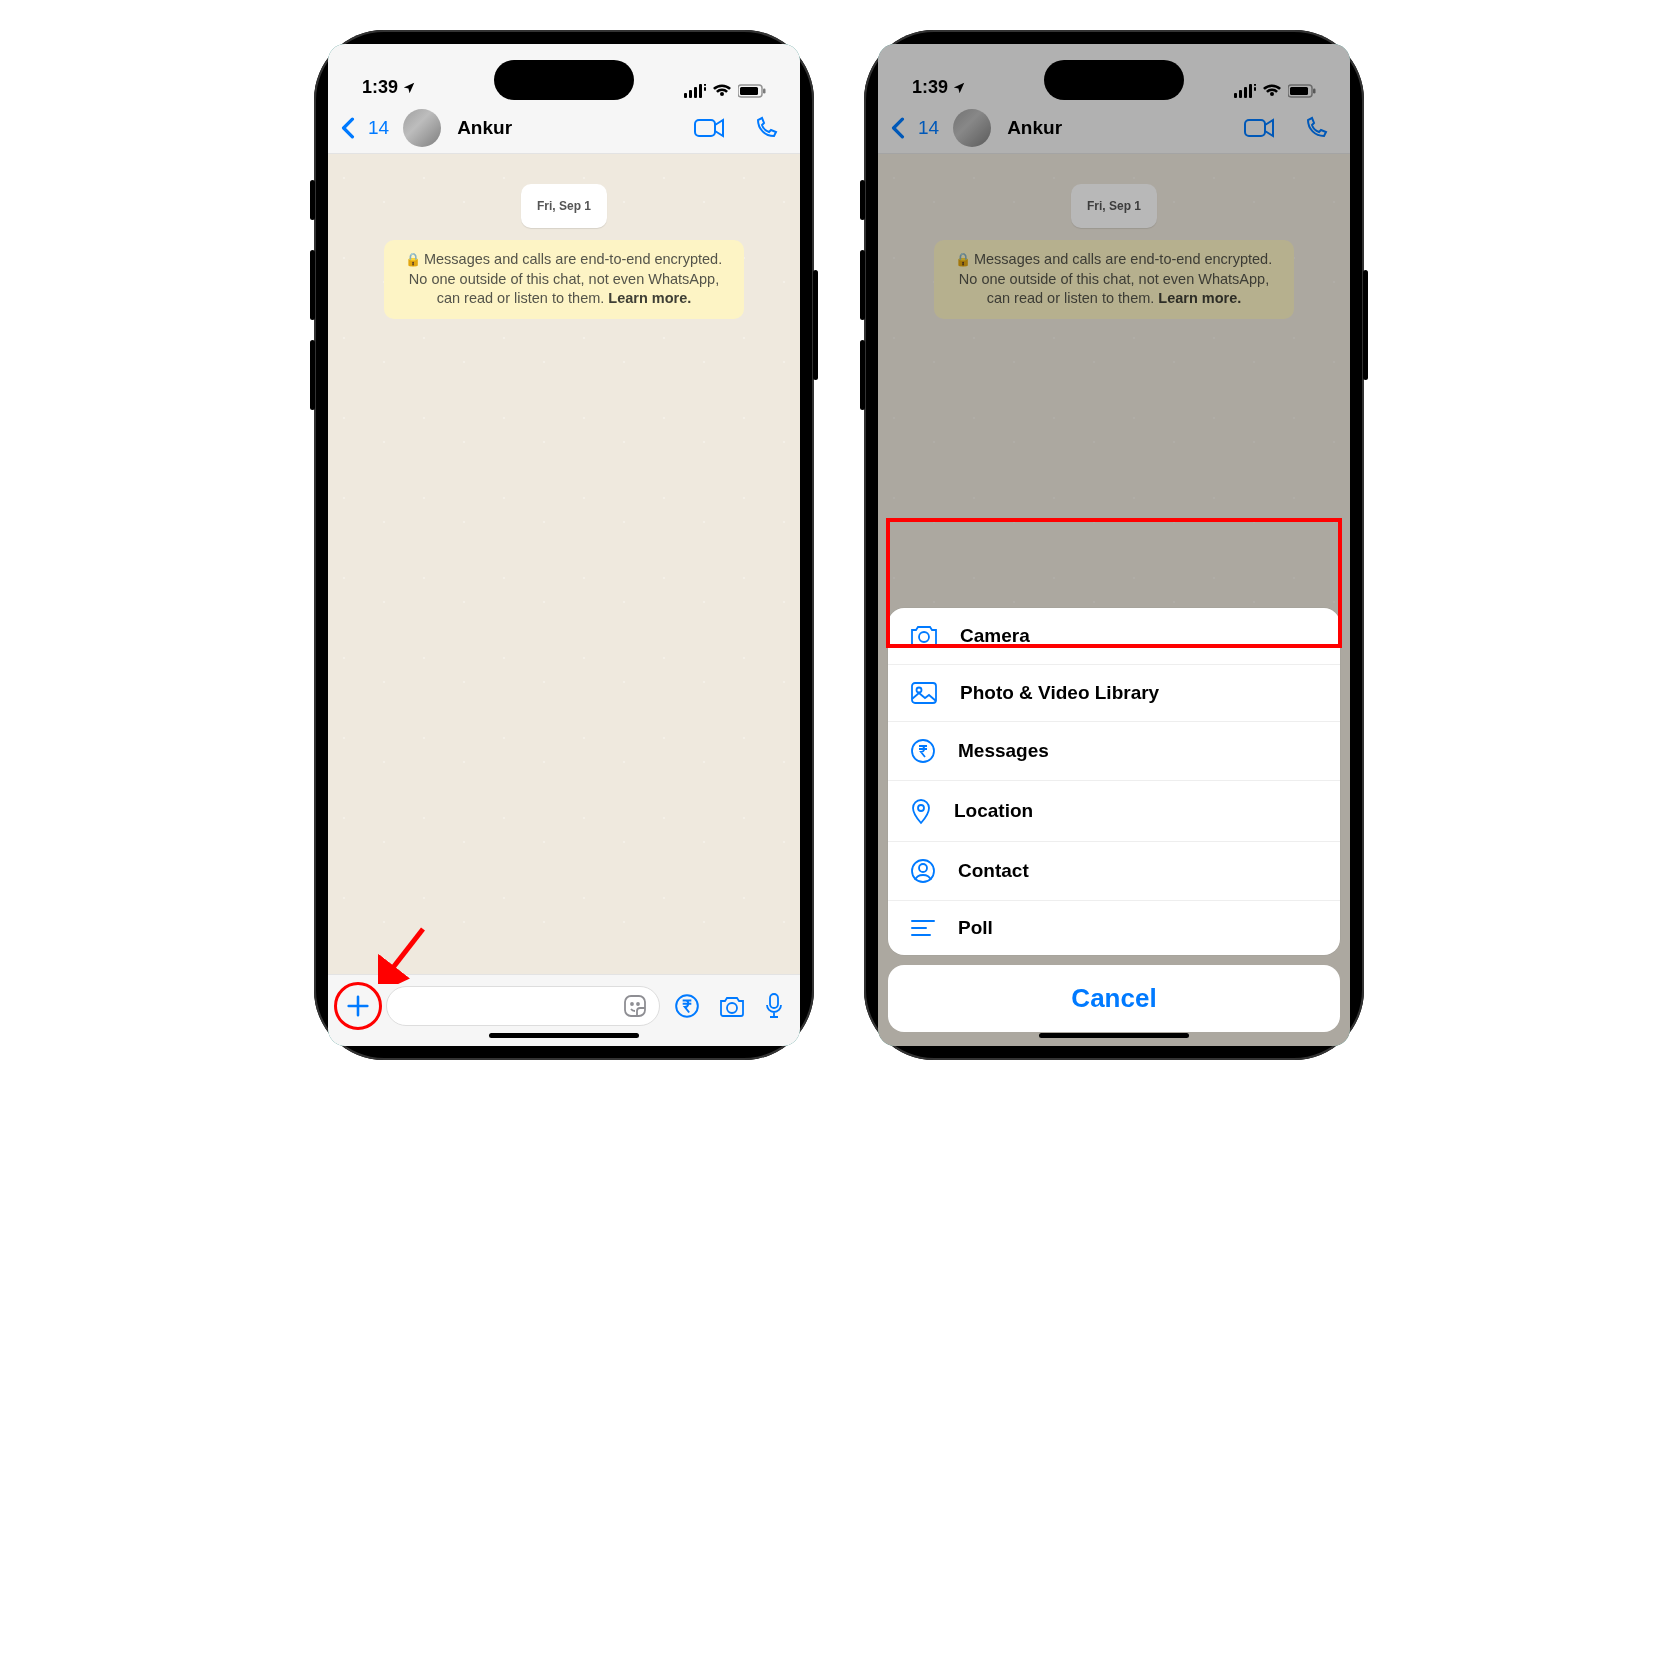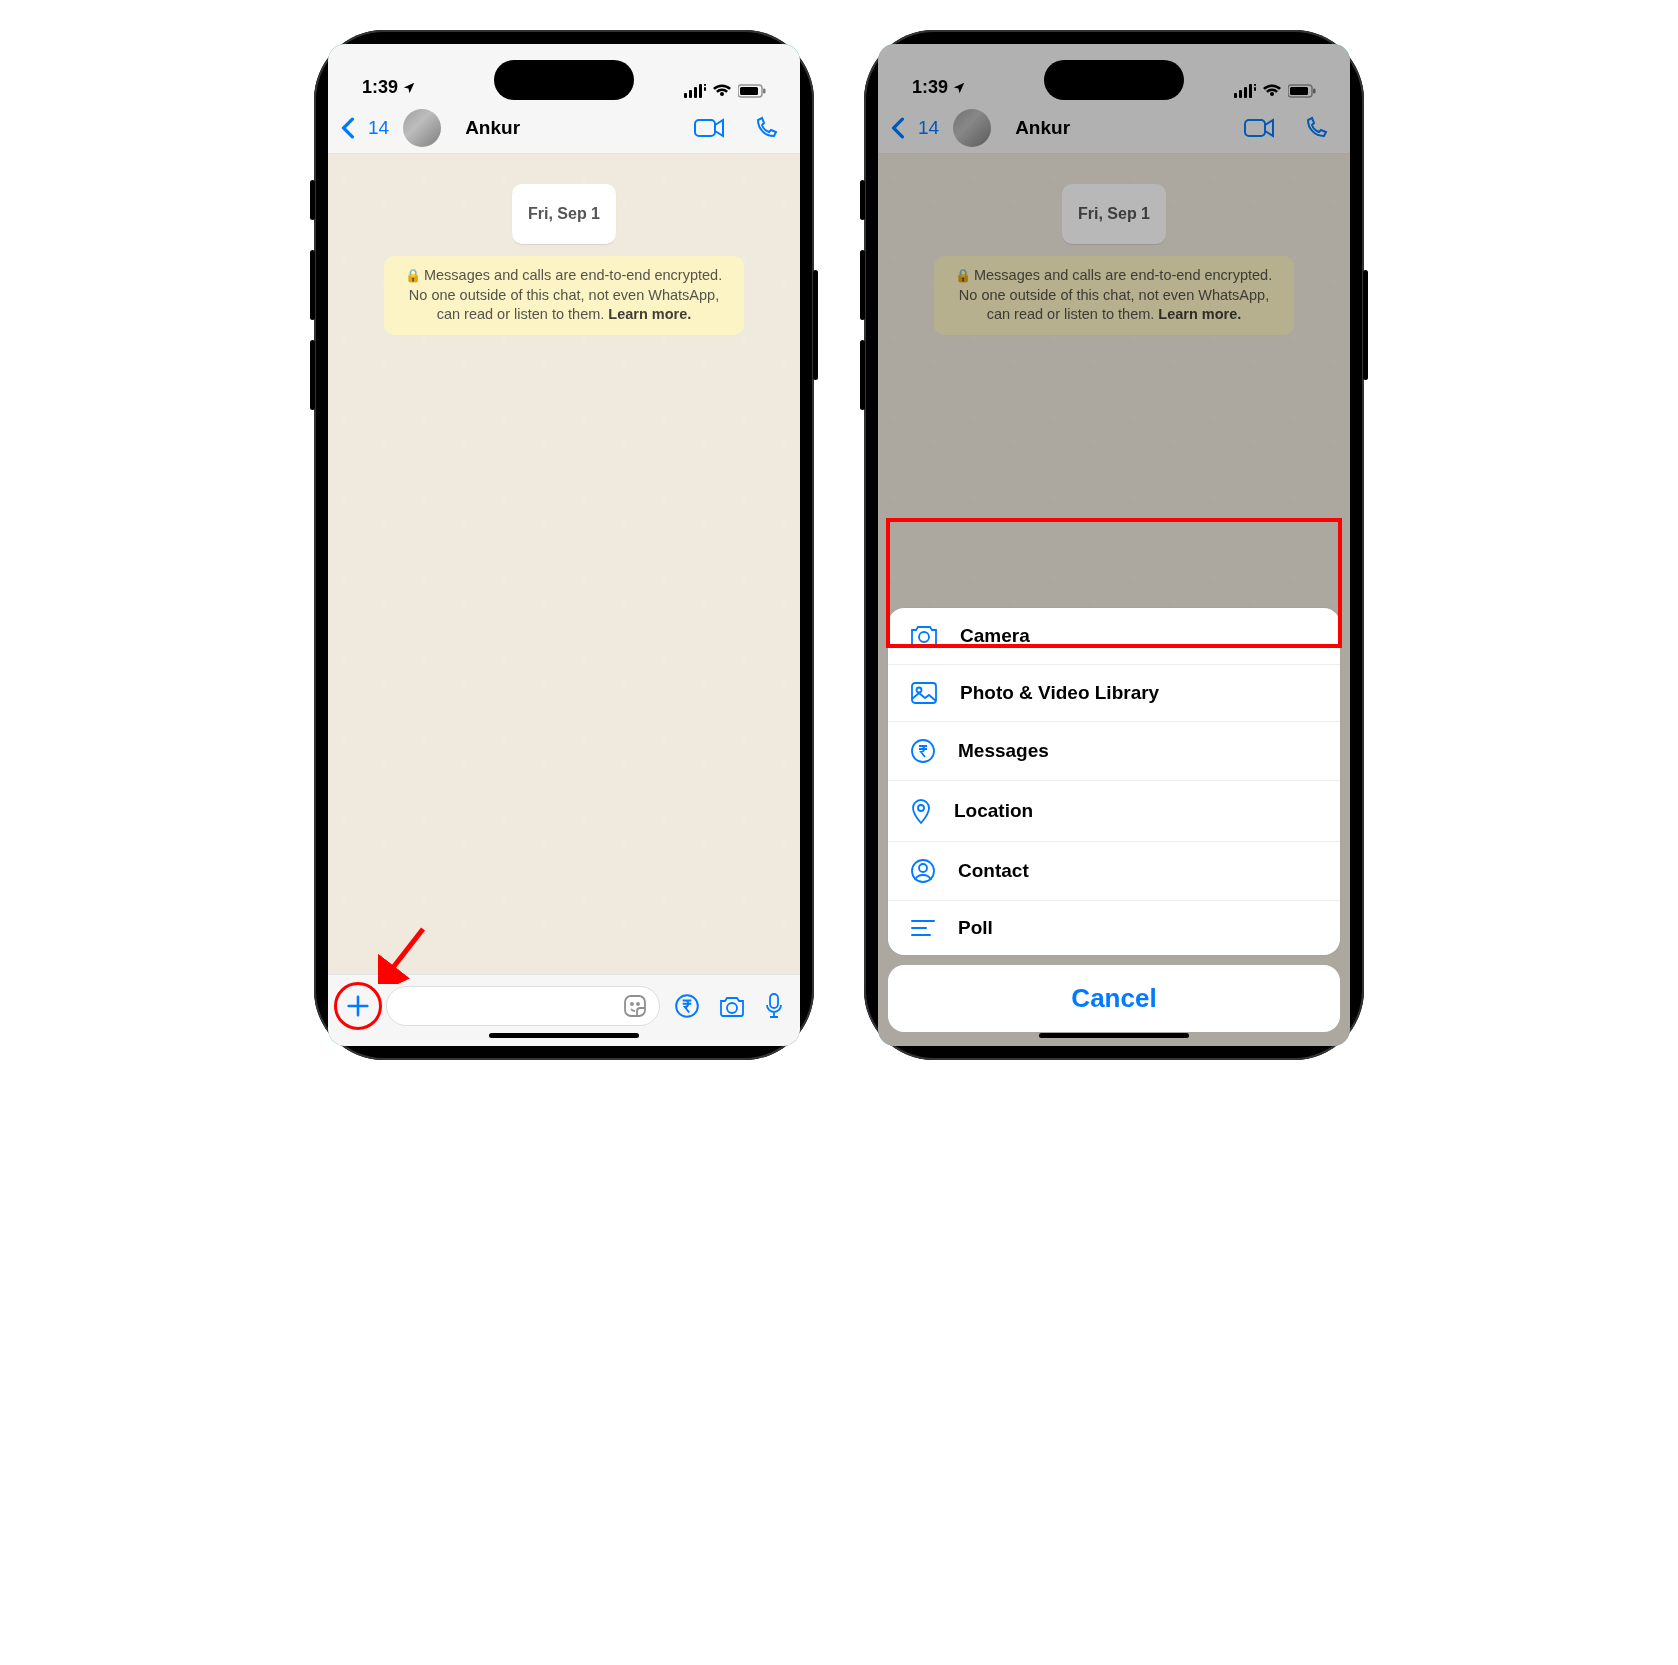--- a/index.html
+++ b/index.html
@@ -67,40 +67,40 @@
     padding: 0 12px;
     gap: 8px;
   }
   .back-grp { display:flex; align-items:center; color:#007aff; gap:12px;}
   .back-count { font-size:19px; color:#007aff;}
   .avatar {
     width:38px; height:38px; border-radius:50%;
     background: linear-gradient(135deg,#9e9e9e,#bdbdbd 40%,#7d7d7d);
     margin-left:6px;
   }
-  .contact-name { font-size:19px; font-weight:600; margin-left:16px; color:#000;}
+  .contact-name { font-size:19px; font-weight:600; margin-left:8px; color:#000;}
   .nav-spacer { flex:1; }
   .nav-icon { color:#007aff; padding:0 10px; display:flex;}
   .chat-area {
     flex:1;
     background:#efe9de;
     background-image:
       radial-gradient(circle at 20% 30%, rgba(255,255,255,.3) 1px, transparent 1px),
       radial-gradient(circle at 70% 60%, rgba(255,255,255,.3) 1px, transparent 1px);
     background-size: 80px 80px;
     padding: 16px;
     position:relative;
   }
   .date-pill {
     margin: 14px auto 12px;
     width:fit-content;
     background:#fff;
-    padding:21px 16px;
+    padding:15px 16px;
     border-radius:10px;
-    font-size:16px; font-weight:600; color:#555;
+    font-size:12px; font-weight:600; color:#555;
     box-shadow: 0 1px 1px rgba(0,0,0,.1);
   }
   .e2e {
     margin: 0 auto;
     background:#fdf4c5;
     color:#54544a;
     font-size:14.5px;
     text-align:center;
     padding:10px 14px;
     border-radius:10px;

